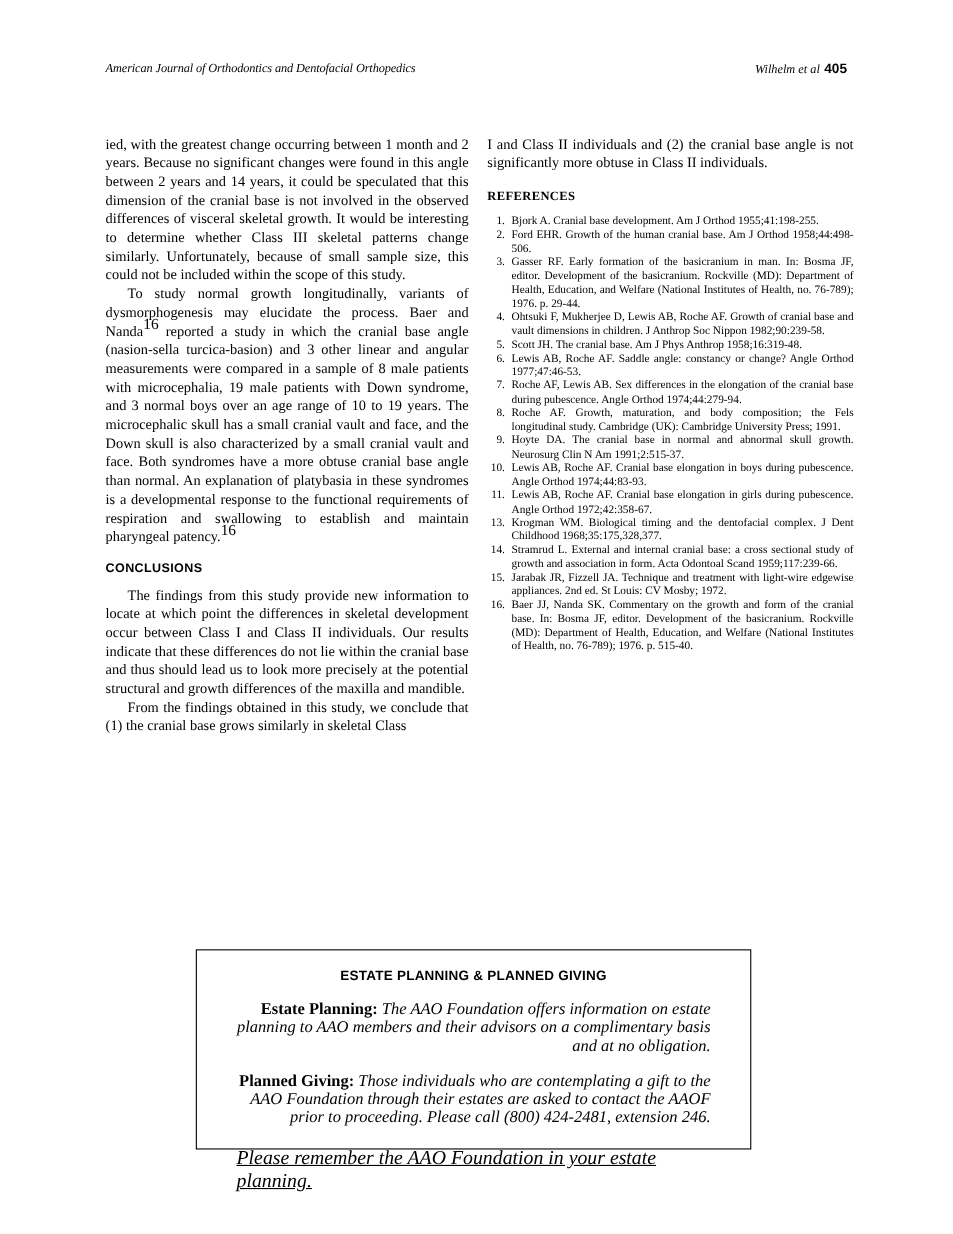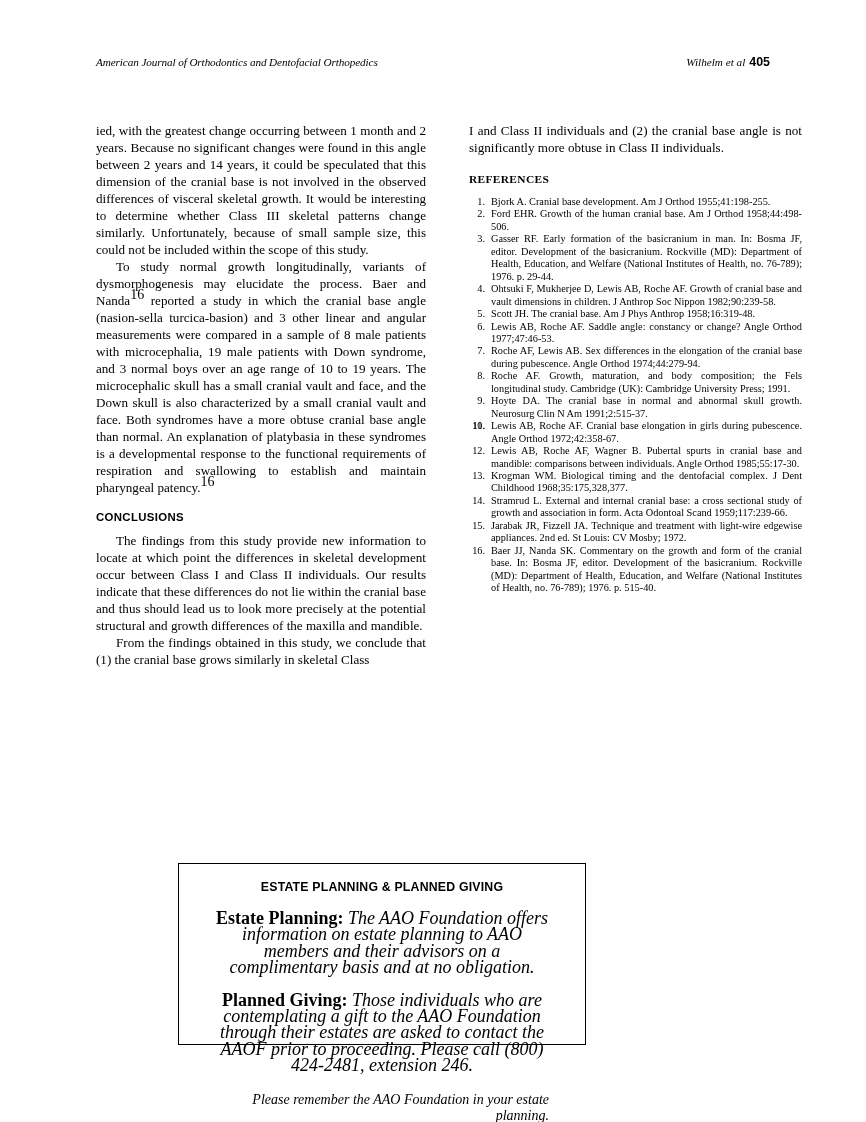--- a/index.html
+++ b/index.html
@@ -65,21 +65,21 @@
     padding-left: 4px;
   }
 
   
   .col {
     position: absolute;
     top: 122px;
     width: 330px;
   }
   .col-left { left: 96px; }
-  .col-right { left: 469px; width: 333px; }
+  .col-right { left: 443px; width: 333px; }
 
   p.body {
     margin: 0;
     font-size: 13.1px;
     line-height: 17.0px;
     text-align: justify;
     text-justify: inter-word;
     hyphens: none;
   }
   p.body.indent { text-indent: 20px; }
@@ -120,50 +120,51 @@
     width: 16px;
     text-align: right;
     font-size: 10.3px;
   }
 
   
   .estate-box {
     position: absolute;
     left: 178px;
     top: 863px;
-    width: 408px;
+    width: 505px;
     height: 182px;
     border: 1.6px solid #000000;
     box-sizing: border-box;
     background: #ffffff;
   }
   .estate-title {
     text-align: center;
     font-family: "Liberation Sans", sans-serif;
     font-weight: bold;
     font-size: 12.3px;
     letter-spacing: 0.2px;
     margin: 16px 0 0 0;
   }
   .estate-para {
     margin: 16px 36px 0 36px;
-    font-size: 18px;
+    font-size: 15px;
     line-height: 16.4px;
     font-style: italic;
-    text-align: center;
+    text-align: right;
   }
   .estate-para .lead {
     font-style: normal;
     font-weight: bold;
   }
   .estate-closing {
     margin: 18px 36px 0 36px;
-    font-size: 14px;
-    font-style: italic;
-    text-align: right;
+    font-size: 18px;
+    font-style: italic;
+    text-align: left;
+    text-decoration: underline;
   }
 </style>
 </head>
 <body>
 
 <div class="page">
 
   <div class="running-head">
     <div class="rh-left">
       <div>American Journal of Orthodontics and Dentofacial Orthopedics</div>
@@ -194,23 +195,22 @@
     <ol class="refs">
       <li><span class="num">1.</span><span>Bjork A. Cranial base development. Am J Orthod 1955;41:198-255.</span></li>
       <li><span class="num">2.</span><span>Ford EHR. Growth of the human cranial base. Am J Orthod 1958;44:498-506.</span></li>
       <li><span class="num">3.</span><span>Gasser RF. Early formation of the basicranium in man. In: Bosma JF, editor. Development of the basicranium. Rockville (MD): Department of Health, Education, and Welfare (National Institutes of Health, no. 76-789); 1976. p. 29-44.</span></li>
       <li><span class="num">4.</span><span>Ohtsuki F, Mukherjee D, Lewis AB, Roche AF. Growth of cranial base and vault dimensions in children. J Anthrop Soc Nippon 1982;90:239-58.</span></li>
       <li><span class="num">5.</span><span>Scott JH. The cranial base. Am J Phys Anthrop 1958;16:319-48.</span></li>
       <li><span class="num">6.</span><span>Lewis AB, Roche AF. Saddle angle: constancy or change? Angle Orthod 1977;47:46-53.</span></li>
       <li><span class="num">7.</span><span>Roche AF, Lewis AB. Sex differences in the elongation of the cranial base during pubescence. Angle Orthod 1974;44:279-94.</span></li>
       <li><span class="num">8.</span><span>Roche AF. Growth, maturation, and body composition; the Fels longitudinal study. Cambridge (UK): Cambridge University Press; 1991.</span></li>
       <li><span class="num">9.</span><span>Hoyte DA. The cranial base in normal and abnormal skull growth. Neurosurg Clin N Am 1991;2:515-37.</span></li>
-      <li><span class="num">10.</span></li>
+      <li><span class="num">10.</span><span>Lewis AB, Roche AF. Cranial base elongation in boys during pubescence. Angle Orthod 1974;44:83-93.</span></li>
       <li><span class="num">11.</span><span>Lewis AB, Roche AF. Cranial base elongation in girls during pubescence. Angle Orthod 1972;42:358-67.</span></li>
-      <li><span class="num">12.</span><span>Lewis AB, Roche AF, Wagner B. Pubertal spurts in cranial base and mandible: comparisons between individuals. Angle Orthod 1985;55:17-30.</span></li>
       <li><span class="num">13.</span><span>Krogman WM. Biological timing and the dentofacial complex. J Dent Childhood 1968;35:175,328,377.</span></li>
       <li><span class="num">14.</span><span>Stramrud L. External and internal cranial base: a cross sectional study of growth and association in form. Acta Odontoal Scand 1959;117:239-66.</span></li>
       <li><span class="num">15.</span><span>Jarabak JR, Fizzell JA. Technique and treatment with light-wire edgewise appliances. 2nd ed. St Louis: CV Mosby; 1972.</span></li>
       <li><span class="num">16.</span><span>Baer JJ, Nanda SK. Commentary on the growth and form of the cranial base. In: Bosma JF, editor. Development of the basicranium. Rockville (MD): Department of Health, Education, and Welfare (National Institutes of Health, no. 76-789); 1976. p. 515-40.</span></li>
     </ol>
   </div>
 
   <div class="estate-box">
     <div class="estate-title">ESTATE PLANNING &amp; PLANNED GIVING</div>
 

